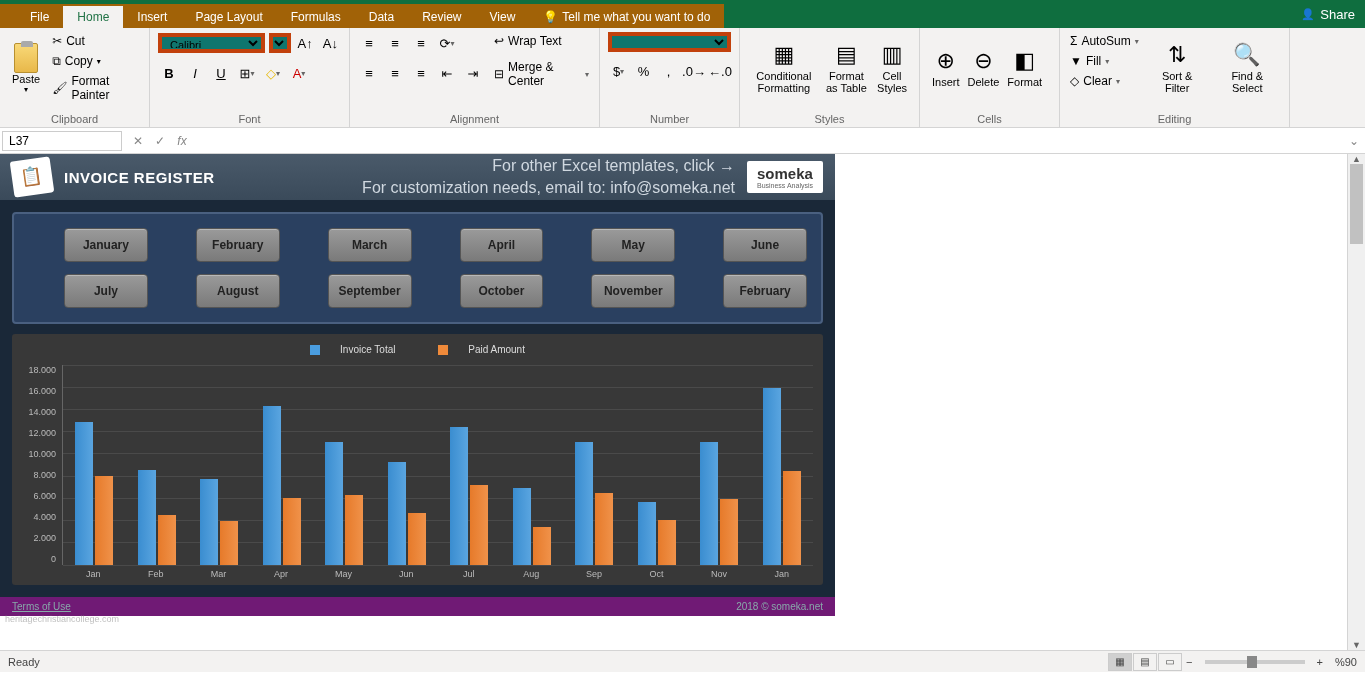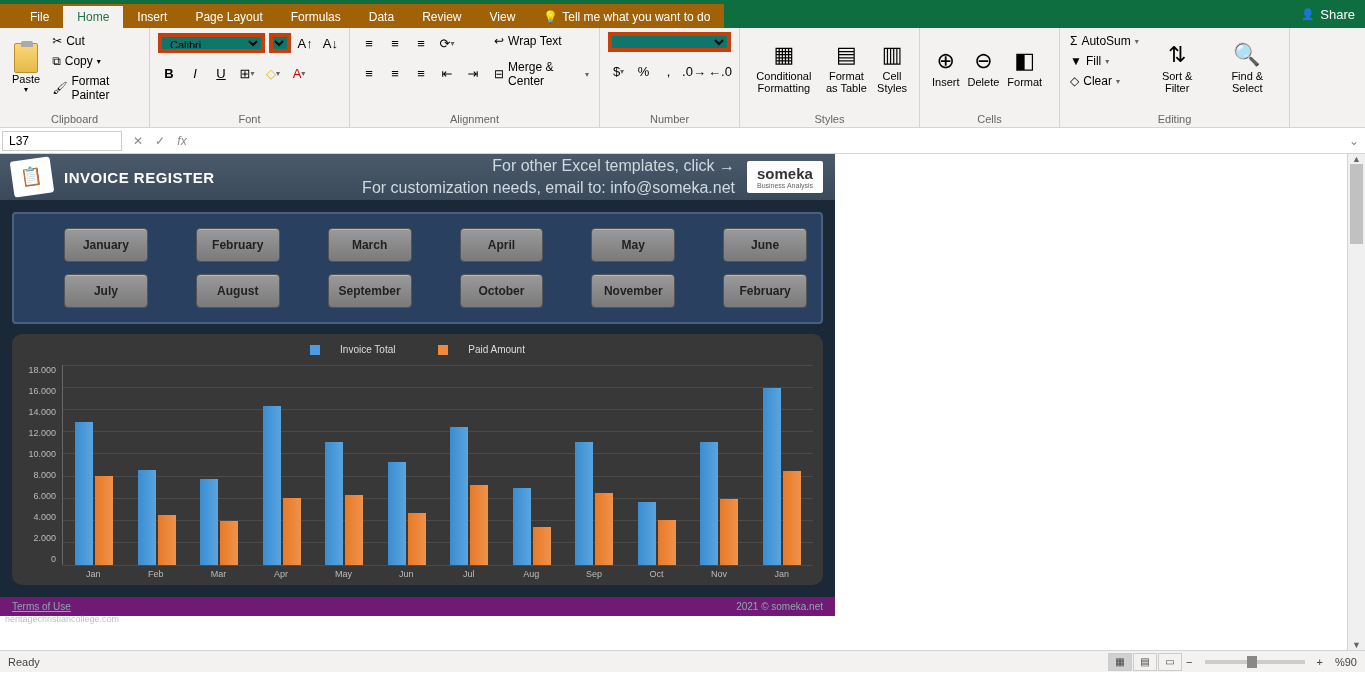--- a/index.html
+++ b/index.html
@@ -51,21 +51,21 @@
 .dash-header-icn { width:40px; height:36px; background:#fff; border-radius:3px; display:flex; align-items:center; justify-content:center; font-size:18px; transform:rotate(-8deg); }
 .dash-title { color:#fff; font-weight:bold; font-size:15px; letter-spacing:0.5px; }
 .dash-header-right { margin-left:auto; text-align:right; color:#d0d8e0; font-size:16px; line-height:1.4; }
 .someka-logo { background:#fff; padding:4px 10px; border-radius:2px; font-weight:bold; color:#333; font-size:15px; }
 .someka-logo small { display:block; font-size:7px; font-weight:normal; color:#666; }
 
 .dash-body { background:#1a2838; padding:12px; }
 .month-panel { background:#2a4060; border:2px solid #4a6080; border-radius:4px; padding:14px; display:grid; grid-template-columns:repeat(6,1fr); gap:12px; }
 .month-btn { background:linear-gradient(#9a9a9a,#7a7a7a); border:1px solid #555; border-radius:4px; height:34px; display:flex; align-items:center; justify-content:center; font-weight:bold; font-size:12px; color:#222; cursor:pointer; box-shadow: inset 0 1px 0 rgba(255,255,255,0.3); margin-left: 36px; }
 
-.chart-panel { background:#383838; margin-top:10px; padding:10px 10px 6px 10px; border-radius:10px; }
+.chart-panel { background:#383838; margin-top:10px; padding:10px 10px 6px 10px; border-radius:3px; }
 .chart-legend { text-align:center; color:#ddd; font-size:10px; margin-bottom:8px; }
 .chart-legend span { display:inline-flex; align-items:center; margin:0 10px; }
 .lg-box { width:10px; height:10px; display:inline-block; margin-right:4px; }
 .chart-area { display:flex; height:200px; }
 .y-axis { display:flex; flex-direction:column; justify-content:space-between; color:#bbb; font-size:9px; text-align:right; padding-right:6px; width:40px; }
 .chart-grid { flex:1; position:relative; border-left:1px solid #666; }
 .grid-line { position:absolute; left:0; right:0; border-top:1px solid #4a4a4a; }
 .bars-container { position:absolute; left:0; right:0; bottom:0; top:0; display:flex; }
 .bar-group { flex:1; display:flex; justify-content:center; align-items:flex-end; gap:2px; }
 .bar { width:18px; }
@@ -412,21 +412,21 @@
               <div class="x-label">Aug</div>
               <div class="x-label">Sep</div>
               <div class="x-label">Oct</div>
               <div class="x-label">Nov</div>
               <div class="x-label">Jan</div>
             </div>
         </div>
       </div>
       <div class="dash-footer">
         <a>Terms of Use</a>
-        <span>2021 © someka.net</span>
+        <span>2018 © someka.net</span>
       </div>
     </div>
     <div class="watermark">heritagechristiancollege.com</div>
   </div>
   <div class="vscroll">
     <div class="arrow up">▲</div>
     <div class="thumb"></div>
     <div class="arrow down">▼</div>
   </div>
 </div>

